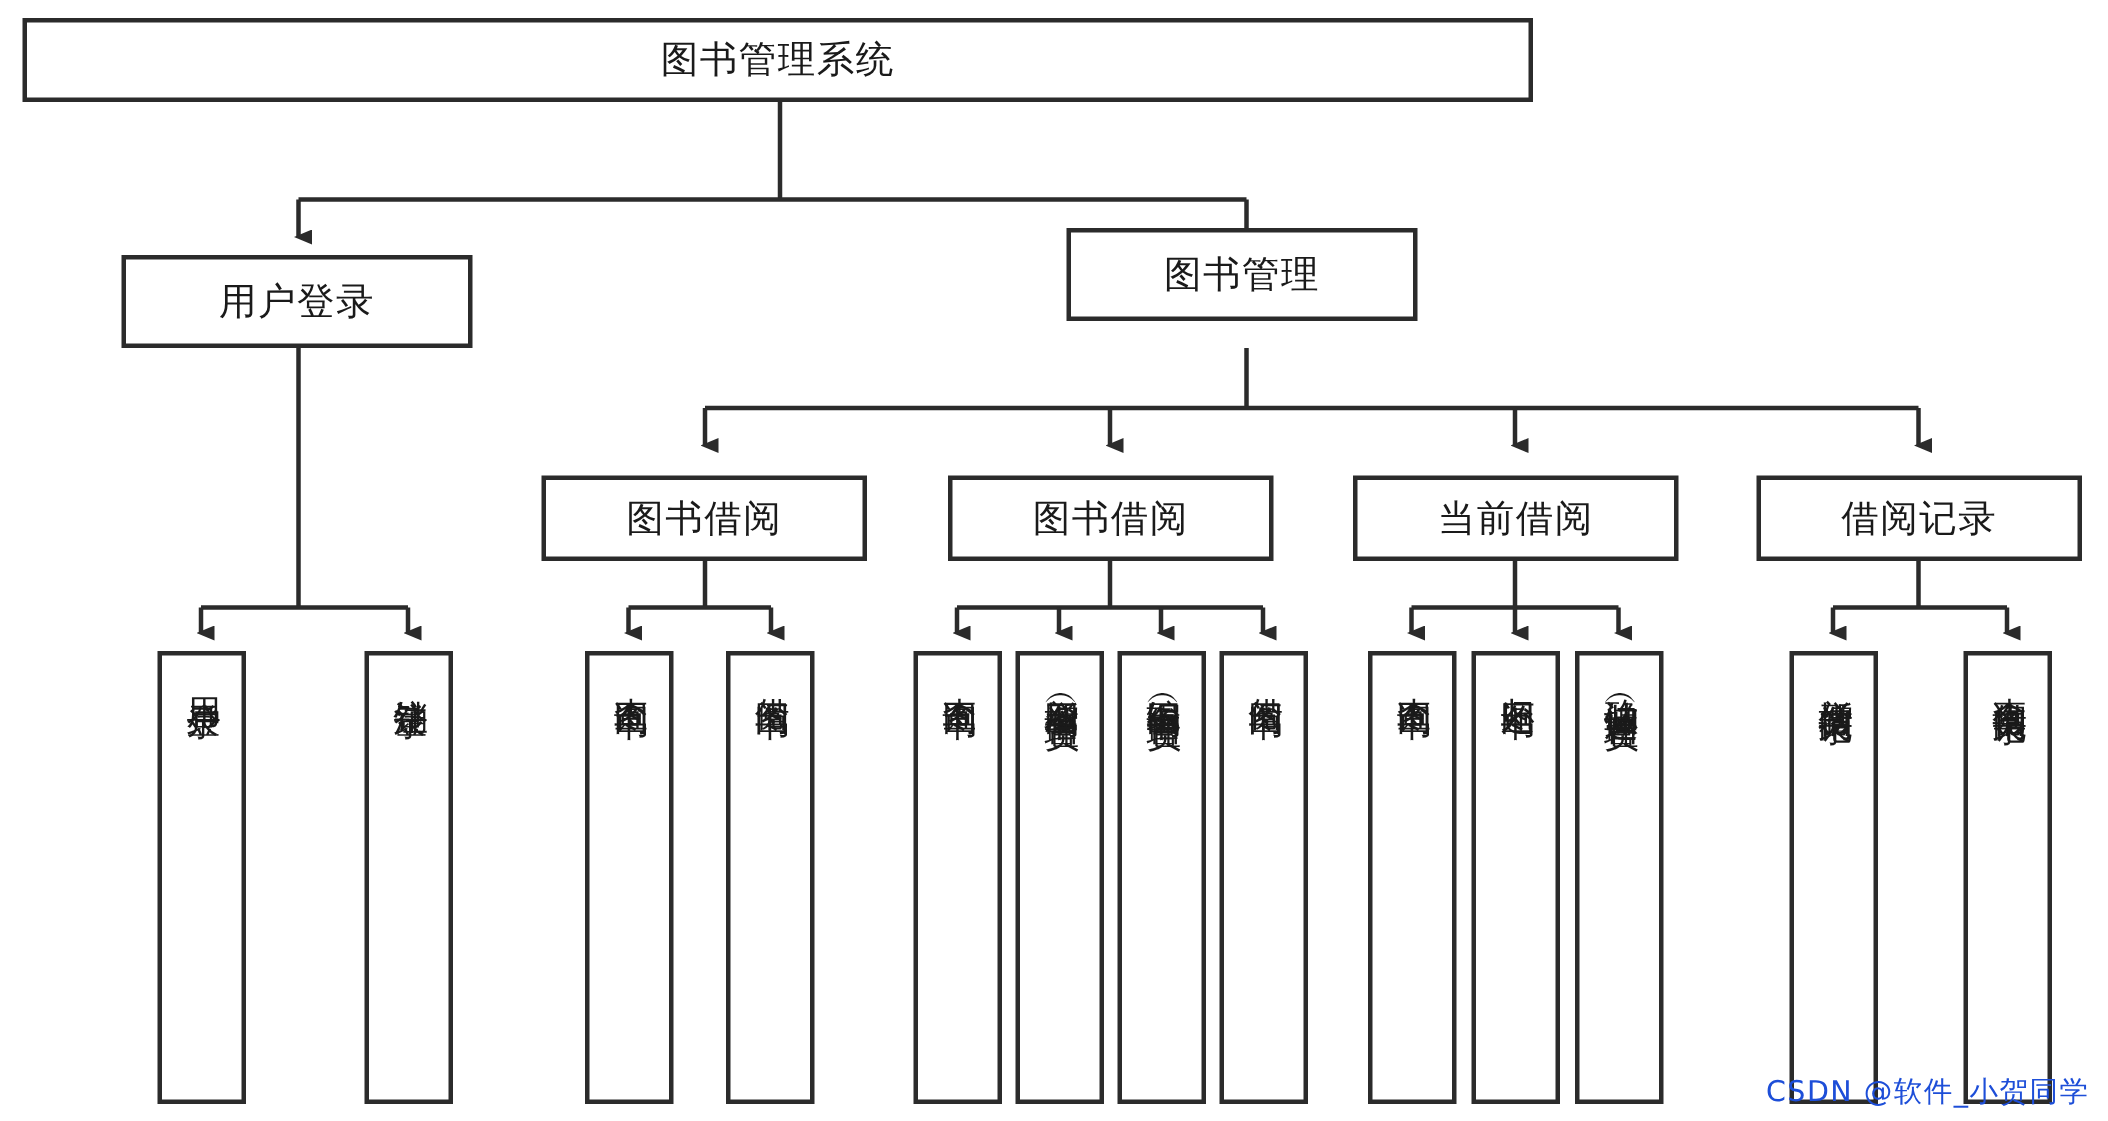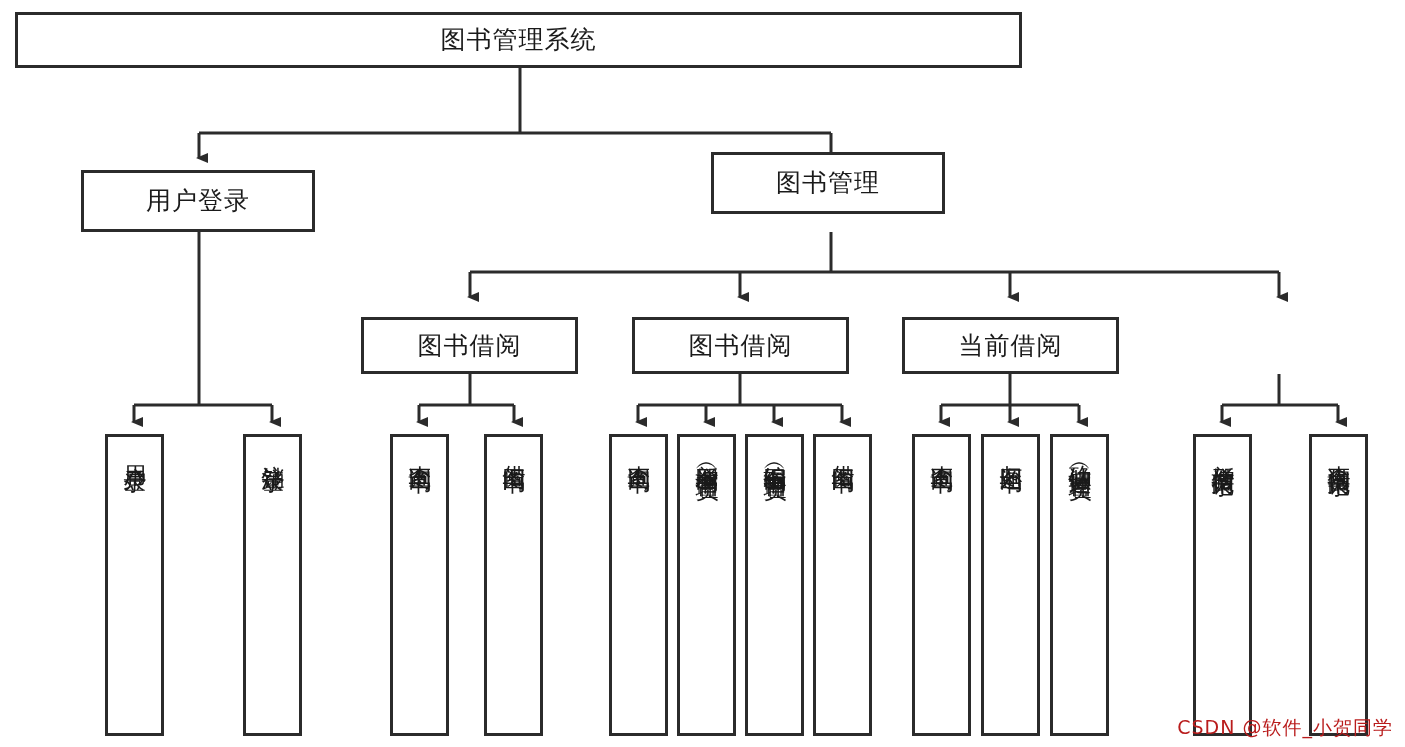--- a/index.html
+++ b/index.html
@@ -57,21 +57,21 @@
     line-height: 1.12;
     letter-spacing: 2px;
     white-space: nowrap;
     text-align: left;
   }
   .watermark {
     position: absolute;
     right: 12px;
     bottom: 6px;
     font-size: 19px;
-    color: #b91c1c;
+    color: #1d4ed8;
     letter-spacing: 1px;
     white-space: nowrap;
     user-select: none;
   }
 </style>
 </head>
 <body>
 
 <div id="diagram-root">
 
@@ -154,20 +154,23 @@
   </div>
 
   <div class="node horiz" style="left:632px; top:317px; width:217px; height:57px;">
     <span>图书借阅</span>
   </div>
 
   <div class="node horiz" style="left:902px; top:317px; width:217px; height:57px;justify-content:center;">
     <span>当前借阅</span>
   </div>
 
+  <div class="node horiz" style="left:1171px; top:317px; width:217px; height:57px;">
+    <span>借阅记录</span>
+  </div>
 
   <div class="node leaf" style="left:105px; top:434px; width:59px; height:302px;">
     <span class="vtext">用户登录</span>
   </div>
 
   <div class="node leaf" style="left:243px; top:434px; width:59px; height:302px;">
     <span class="vtext">注销登录</span>
   </div>
 
   <div class="node leaf" style="left:390px; top:434px; width:59px; height:302px;">

